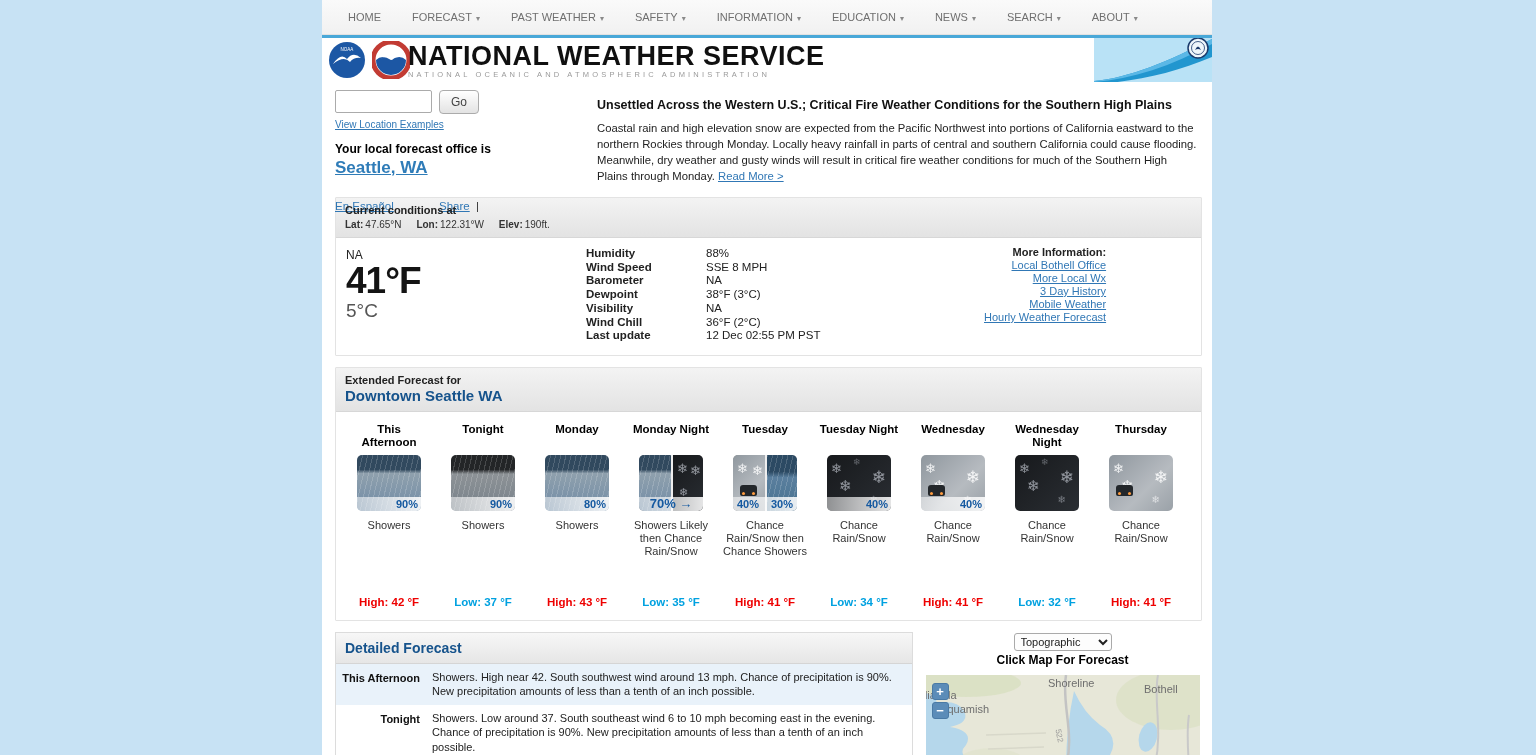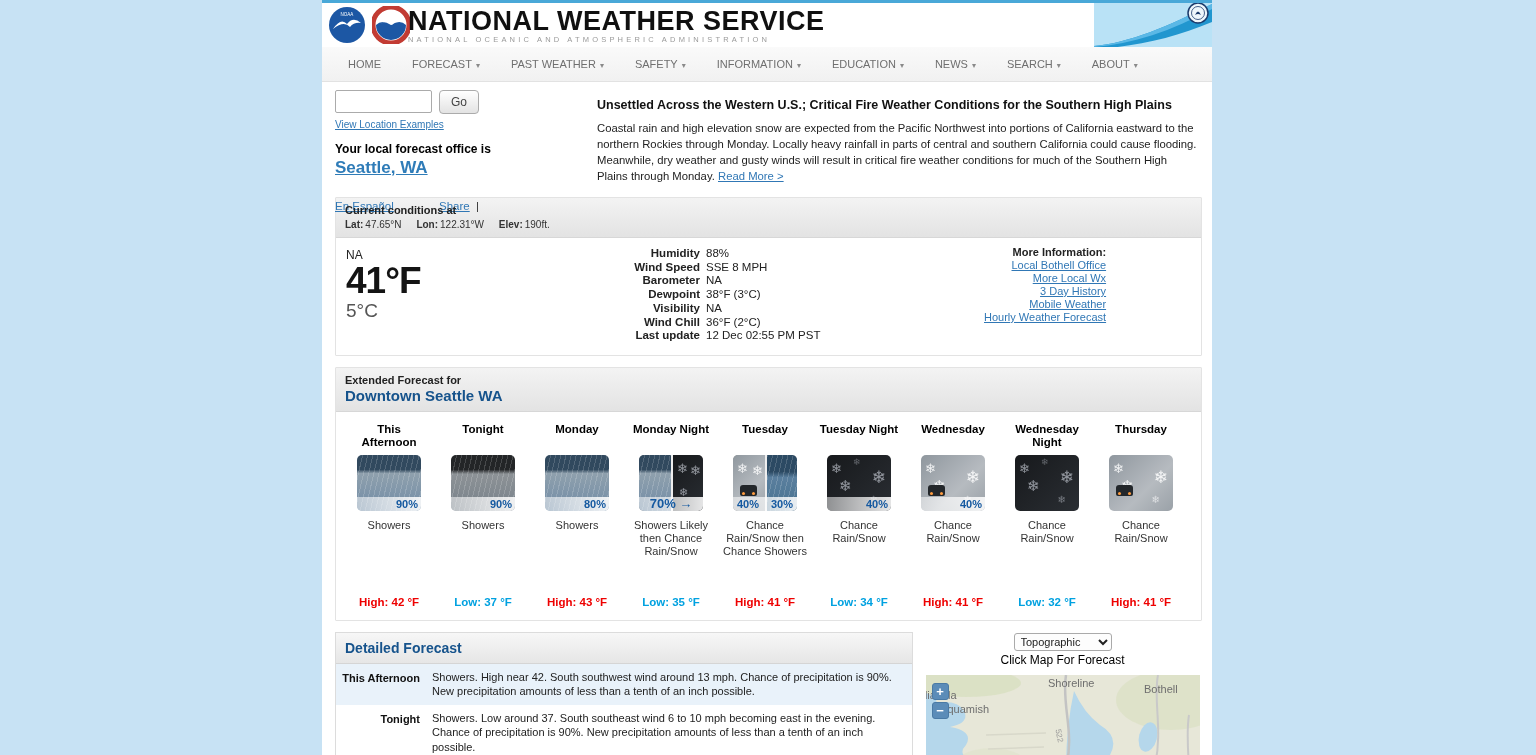--- a/index.html
+++ b/index.html
@@ -54,21 +54,21 @@
   .coords span.pair { margin-right:12px; }
 
   
   #cc-body { display:flex; padding:8px 10px 12px 10px; }
   #cc-temp { width:240px; flex:none; padding-top:2px; }
   #cc-cond { font-size:12px; color:#222; }
   #cc-f { font-size:37px; font-weight:bold; color:#141414; letter-spacing:-1px; line-height:38px; }
   #cc-c { font-size:19px; color:#555; }
   #cc-details { width:300px; flex:none; font-size:11.5px; color:#222; padding-top:1px; }
   .det-row { display:flex; line-height:13.2px; margin-bottom:0.5px; }
-  .det-label { width:120px; text-align:right; font-weight:bold; padding-right:6px; flex:none; }
+  .det-label { width:120px; font-weight:bold; padding-right:6px; flex:none; }
   #cc-more { margin-left:98px; font-size:11px;text-align:right; }
   #cc-more-hdr { font-weight:bold; color:#222; margin-bottom:1px; }
   #cc-links div { line-height:13px; }
 
   
   #fc-row { display:flex; padding:11px 2px 12px 6px; }
   .fcard { width:94px; flex:none; display:flex; flex-direction:column; align-items:center; height:185px; }
   .fcard-label { font-size:11.5px; font-weight:bold; color:#000; text-align:center; line-height:13px;
     height:28px; width:80px; }
   .fcard-img { position:relative; width:64px; height:56px; border-radius:5px; overflow:hidden;
@@ -113,32 +113,44 @@
   #df-hdr { background:linear-gradient(#f7f7f7,#e6e6e6); border-bottom:1px solid #d5d5d5;
     padding:7px 9px; font-size:14px; font-weight:bold; color:#16538c; }
   .df-row { display:flex; font-size:11px; line-height:14.5px; padding:6px 0; }
   .df-row.alt { background:#e9f2fa; }
   .df-period { width:96px; flex:none; text-align:right; font-weight:bold; color:#111; padding-right:12px; padding-top:1px; }
   .df-text { flex:1; color:#222; padding-right:18px; }
 
   #map-col { flex:1; text-align:center; padding-top:0px; }
   #layer-select { font-size:11px; padding:1px 2px; width:98px; height:18px; border:1px solid #aaa;
     border-radius:3px; background:#fdfdfd; color:#222; }
-  #map-caption { font-size:12px; font-weight:normal; color:#000; margin-top:2px; }
+  #map-caption { font-size:12px; font-weight:bold; color:#000; margin-top:2px; }
   #map-wrap { position:relative; width:274px; height:99px; margin:8px auto 0 auto; overflow:hidden;
     background:#e7e7d8; }
   #map-zoom { position:absolute; left:6px; top:8px; z-index:5; }
   .zoom-btn { width:17px; height:17px; background:#5b8cb8; color:#fff; font-size:13px; font-weight:bold;
     line-height:16px; text-align:center; border-radius:3px; margin-bottom:2px; cursor:pointer;
     border:1px solid #4a7aa5; }
 </style>
 </head>
 <body>
 
 <div id="content">
+
+  <div id="nav">
+      <div class="nav-item"><span>HOME</span></div>
+      <div class="nav-item"><span>FORECAST</span><span class="caret">▾</span></div>
+      <div class="nav-item"><span>PAST WEATHER</span><span class="caret">▾</span></div>
+      <div class="nav-item"><span>SAFETY</span><span class="caret">▾</span></div>
+      <div class="nav-item"><span>INFORMATION</span><span class="caret">▾</span></div>
+      <div class="nav-item"><span>EDUCATION</span><span class="caret">▾</span></div>
+      <div class="nav-item"><span>NEWS</span><span class="caret">▾</span></div>
+      <div class="nav-item"><span>SEARCH</span><span class="caret">▾</span></div>
+      <div class="nav-item"><span>ABOUT</span><span class="caret">▾</span></div>
+    </div>
 
   <div id="hdr">
     <div id="hdr-logos">
       <svg width="38" height="38" viewBox="0 0 38 38">
         <circle cx="19" cy="19" r="18" fill="#1c57a4"></circle>
         <path d="M5,23 Q13,11 19,18 Q25,10 33,17 Q26,16 22,21 Q16,14 5,23 Z" fill="#fff"></path>
         <text x="19" y="10" font-size="4.5" fill="#fff" text-anchor="middle" font-family="Liberation Sans,sans-serif">NOAA</text>
       </svg>
       <svg width="38" height="38" viewBox="0 0 38 38">
         <circle cx="19" cy="19" r="18" fill="#fff" stroke="#c23b33" stroke-width="5"></circle>
@@ -154,32 +166,20 @@
     <svg id="hdr-swoosh" viewBox="0 0 118 50">
       <rect x="0" y="0" width="118" height="50" fill="#b9e2f6"></rect>
       <path d="M0,46 C35,43 75,26 118,4 L118,22 C80,38 40,47 0,49 Z" fill="#2196cf"></path>
       <path d="M0,46 C35,43 75,26 118,4 L118,9 C78,31 38,44 0,47 Z" fill="#5bb8e6"></path>
       <circle cx="104" cy="13" r="10" fill="#eef6fb" stroke="#1b3a6b" stroke-width="1.5"></circle>
       <circle cx="104" cy="13" r="6.5" fill="none" stroke="#1b3a6b" stroke-width="0.8"></circle>
       <path d="M101,15 Q104,8 107,15 Q104,13 101,15 Z" fill="#1b3a6b"></path>
     </svg>
   </div>
 
-  <div id="nav">
-      <div class="nav-item"><span>HOME</span></div>
-      <div class="nav-item"><span>FORECAST</span><span class="caret">▾</span></div>
-      <div class="nav-item"><span>PAST WEATHER</span><span class="caret">▾</span></div>
-      <div class="nav-item"><span>SAFETY</span><span class="caret">▾</span></div>
-      <div class="nav-item"><span>INFORMATION</span><span class="caret">▾</span></div>
-      <div class="nav-item"><span>EDUCATION</span><span class="caret">▾</span></div>
-      <div class="nav-item"><span>NEWS</span><span class="caret">▾</span></div>
-      <div class="nav-item"><span>SEARCH</span><span class="caret">▾</span></div>
-      <div class="nav-item"><span>ABOUT</span><span class="caret">▾</span></div>
-    </div>
-
   <div id="toprow">
     <div id="leftcol">
       <div id="searchline">
         <input id="search-input" type="text" style="">
         <button id="go-btn">Go</button>
       </div>
       <span id="examples-link" class="link">View Location Examples</span>
       <div id="office-intro">Your local forecast office is</div>
       <a id="office-name" class="link">Seattle, WA</a>
       <div id="share-line">

